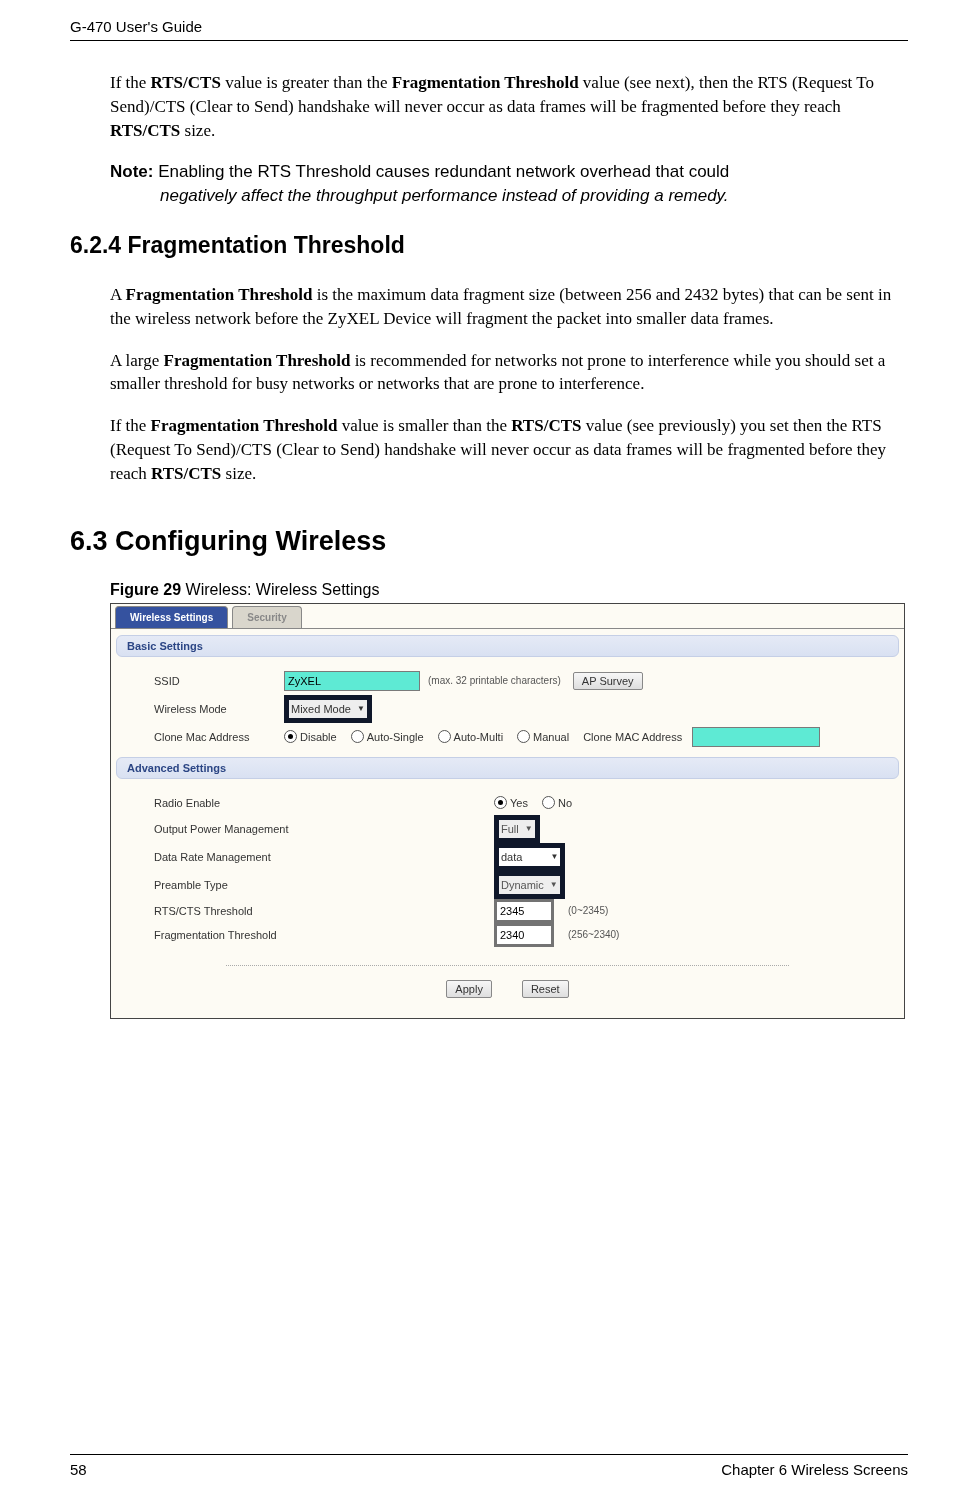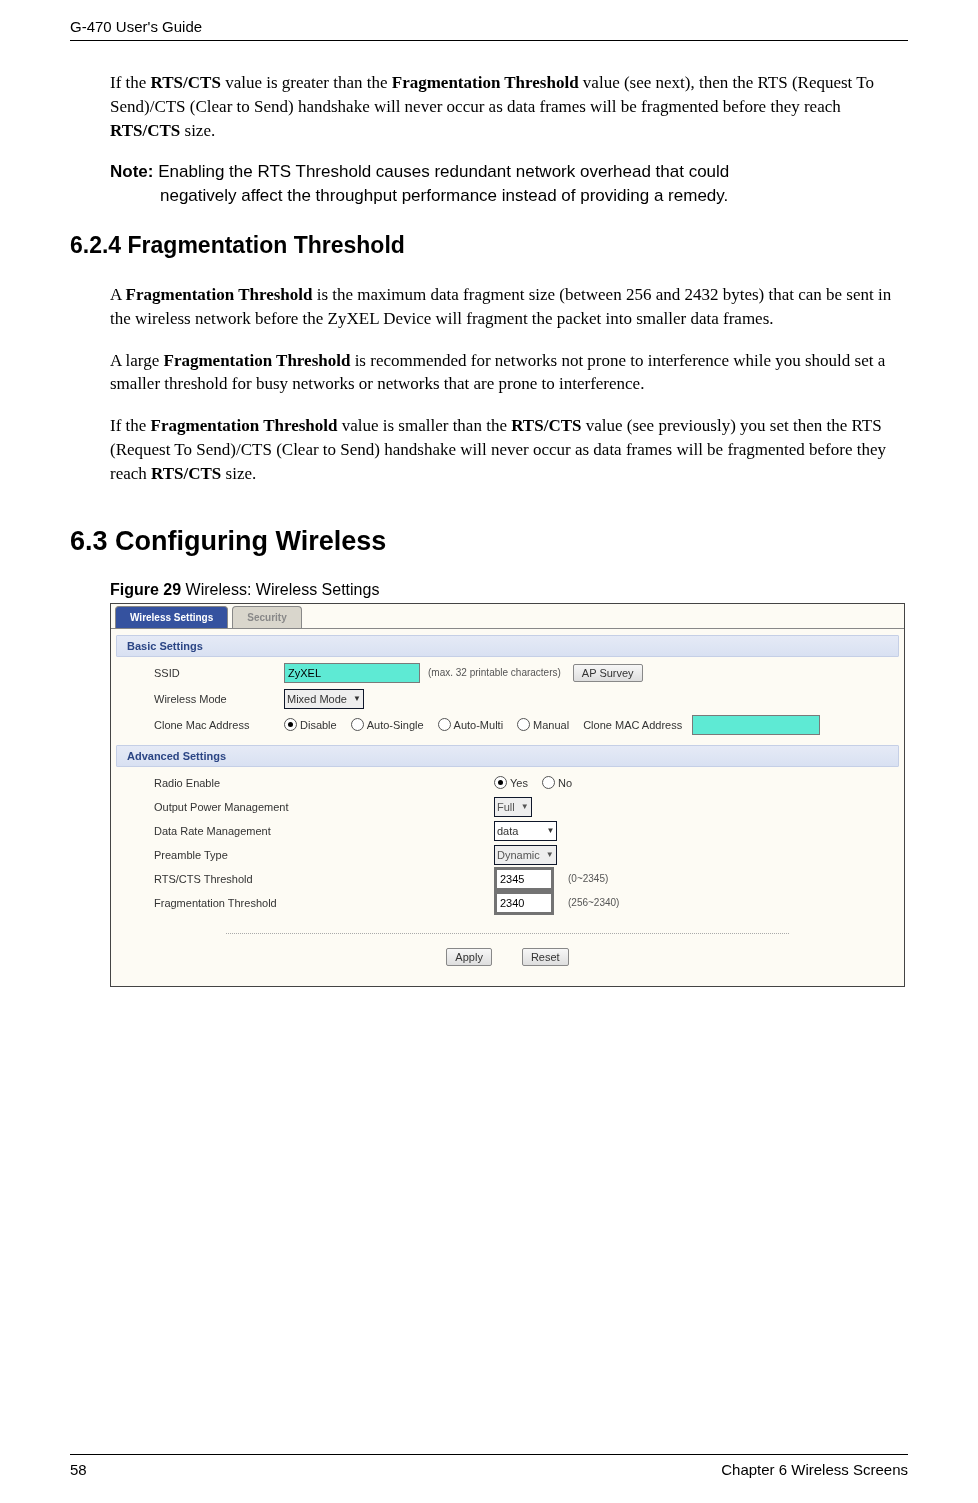--- a/index.html
+++ b/index.html
@@ -41,20 +41,21 @@
       font-family: Arial, Helvetica, sans-serif;
       font-size: 17px;
       line-height: 1.4;
     }
     .note-block .note-label {
       font-weight: bold;
     }
     .note-text-indent {
       padding-left: 50px;
       display: block;
+      font-style: italic;
     }
     h2.section-heading {
       font-family: Arial, Helvetica, sans-serif;
       font-weight: bold;
       font-size: 23px;
       margin: 18px 0 24px 0;
     }
     h2.section-heading.large {
       font-size: 27px;
       margin-top: 40px;
@@ -108,21 +109,22 @@
       padding: 6px 5px 12px 5px;
     }
     .section-bar {
       background: linear-gradient(to bottom, #e5eaf6, #d9e1f2);
       color: #2b4584;
       font-family: Verdana, Arial, sans-serif;
       font-size: 11px;
       font-weight: bold;
       padding: 4px 10px;
       border: 1px solid #c5cfe6;
-      border-radius: 1px;
+      border-radius: 6px;
+      margin-bottom: 8px;
     }
     .settings-content {
       padding: 4px 18px 6px 38px;
       font-family: Verdana, Arial, sans-serif;
       font-size: 11px;
       color: #333;
     }
     .row {
       display: flex;
       align-items: center;
@@ -152,21 +154,21 @@
       font-size: 11px;
       padding: 2px 8px;
       background: linear-gradient(to bottom, #f7f7f7, #dedede);
       border: 1px solid #888;
       border-radius: 2px;
       margin-left: 12px;
       color: #333;
       cursor: pointer;
     }
     .select {
-      border: 1px solid #0f172a;
+      border: 5px solid #0f172a;
       background: #eee;
       font-size: 11px;
       padding: 0 2px;
       height: 18px;
       display: inline-flex;
       align-items: center;
     }
     .select.disabled {
       background: #eee;
       color: #555;

